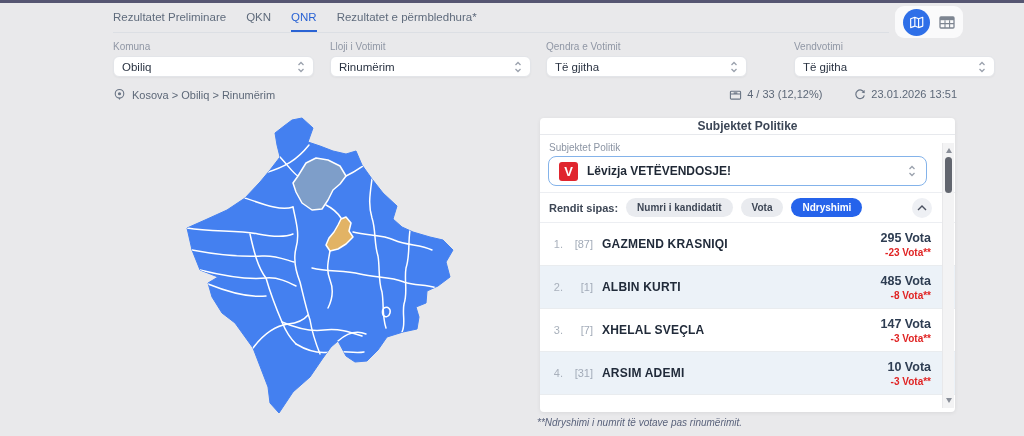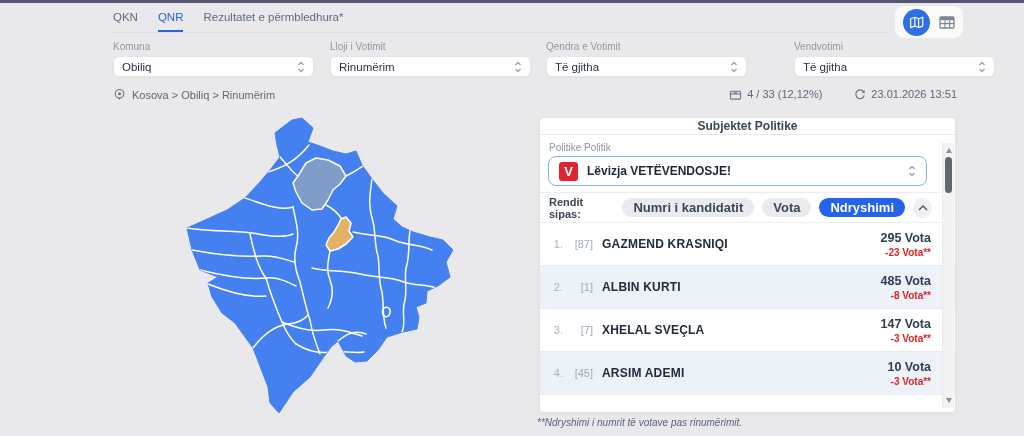--- a/index.html
+++ b/index.html
@@ -57,21 +57,21 @@
   .subject-select { margin:0 28px 0 8px; height:30px; border:1.5px solid #84b3ea;
                     border-radius:8px; display:flex; align-items:center; gap:9px; padding:0 10px; }
   .vlogo { width:19px; height:19px; background:#e0252e; border-radius:3px; color:#fff;
            font-weight:bold; font-size:13px; display:flex; align-items:center; justify-content:center; }
   .subject-text { font-size:12px; font-weight:bold; color:#1f2835; }
   .subject-select .chev { margin-left:auto; display:flex; }
 
   .sortrow { height:30px; display:flex; align-items:center; gap:8px; padding:0 9px;
              border-top:1px solid #eceef2; margin-top:6px; }
   .sortlabel { font-size:11px; font-weight:bold; color:#3d4655; }
-  .pill { height:19px; padding:0 11px; border-radius:10px; background:#e9ebef; font-size:13px;
+  .pill { height:19px; padding:0 11px; border-radius:10px; background:#e9ebef; font-size:10px;
           font-weight:bold; color:#3d4655; display:flex; align-items:center; white-space:nowrap; }
   .pill.active { background:#2563eb; color:#fff; }
   .collapse-btn { margin-left:auto; margin-right:14px; width:20px; height:20px; border-radius:50%;
                   background:#eef0f4; display:flex; align-items:center; justify-content:center; }
 
   .rows { border-top:1px solid #eceef2; }
   .row { height:43px; display:flex; align-items:center; padding:0 24px 0 9px;
          border-bottom:1px solid #e9ecef; }
   .row.alt { background:#ecf2f8; }
   .rank { width:14px; font-size:11px; color:#a9b1bc; text-align:right; }
@@ -93,20 +93,21 @@
 
   .footnote { position:absolute; left:537px; top:417px; font-size:10px; font-style:italic;
               color:#59627b; }
 </style>
 </head>
 <body>
 
 <div class="topstrip"></div>
 
 <nav class="tabbar">
+  <span class="tab">Rezultatet Preliminare</span>
   <span class="tab">QKN</span>
   <span class="tab active">QNR</span>
   <span class="tab">Rezultatet e përmbledhura*</span>
 </nav>
 
 <div class="view-toggles">
   <span class="map-btn">
     <svg width="15" height="13" viewBox="0 0 18 15">
       <path d="M2 3 L7 1.2 L11.5 3 L16.5 1.2 L16.5 11.8 L11.5 13.6 L7 11.8 L2 13.6 Z M7 1.2 V11.8 M11.5 3 V13.6" fill="none" stroke="#ffffff" stroke-width="1.4" stroke-linejoin="round"></path>
     </svg>
@@ -229,21 +230,21 @@
 
     <polygon points="196,107 201,113 199,121 203,127 196,134 188,139 180,141 176,135 179,128 184,122 188,115 191,109" fill="#e2b365" stroke="#ffffff" stroke-width="1.5" stroke-linejoin="round"></polygon>
   </svg>
 </div>
 
 <aside class="panel">
   <div class="panel-tabs">
     <span class="ptab">Subjektet Politike</span>
   </div>
   <div class="panel-body">
-    <div class="subject-label">Politike Politik</div>
+    <div class="subject-label">Subjektet Politik</div>
     <div class="subject-select">
       <span class="vlogo">V</span>
       <span class="subject-text">Lëvizja VETËVENDOSJE!</span>
       <span class="chev">
         <svg width="8" height="14" viewBox="0 0 8 14">
             <path d="M1.5 5 L4 2.5 L6.5 5 M1.5 9 L4 11.5 L6.5 9" fill="none" stroke="#9aa1ad" stroke-width="1.3"></path>
           </svg>
       </span>
     </div>
 
@@ -282,21 +283,21 @@
         <span class="rank">3.</span>
         <span class="cnum">[7]</span>
         <span class="cname">XHELAL SVEÇLA</span>
         <span class="votes">
           <div class="v">147 Vota</div>
           <div class="chg">-3 Vota**</div>
         </span>
       </div>
       <div class="row alt">
         <span class="rank">4.</span>
-        <span class="cnum">[45]</span>
+        <span class="cnum">[31]</span>
         <span class="cname">ARSIM ADEMI</span>
         <span class="votes">
           <div class="v">10 Vota</div>
           <div class="chg">-3 Vota**</div>
         </span>
       </div>
     </div>
 
     <div class="vscroll">
       <span class="sb-up"></span>

